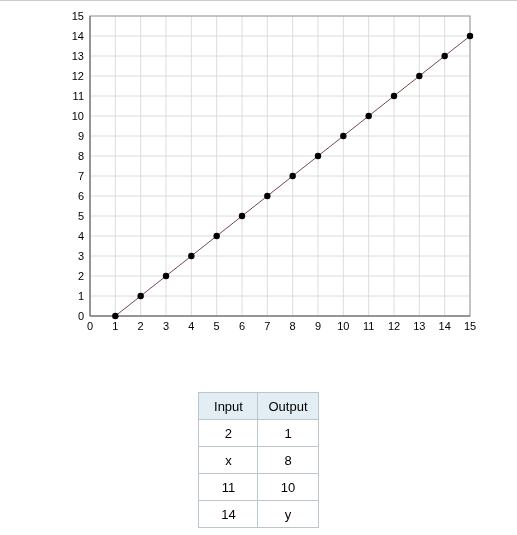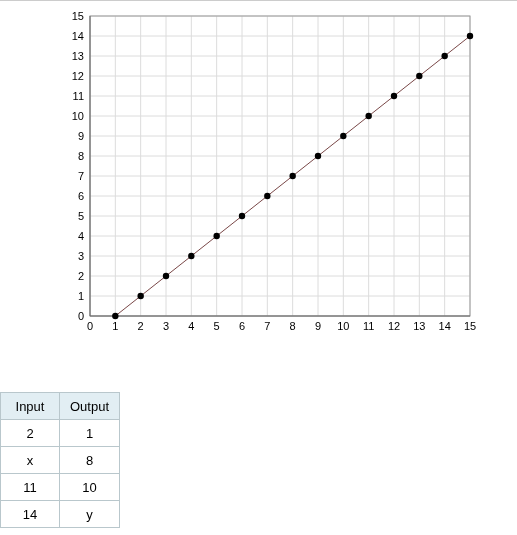--- a/index.html
+++ b/index.html
@@ -21,21 +21,21 @@
     top: 10px;
     width: 420px;
     height: 330px;
   }
   .table-wrap {
     position: absolute;
     left: 0;
     width: 517px;
     top: 391px;
     display: flex;
-    justify-content: flex-start;
+    justify-content: center;
   }
   table.io {
     border-collapse: collapse;
     font-size: 13px;
   }
   table.io th, table.io td {
     border: 1px solid #b9c7cc;
     padding: 5px 10px;
     text-align: center;
     min-width: 38px;

